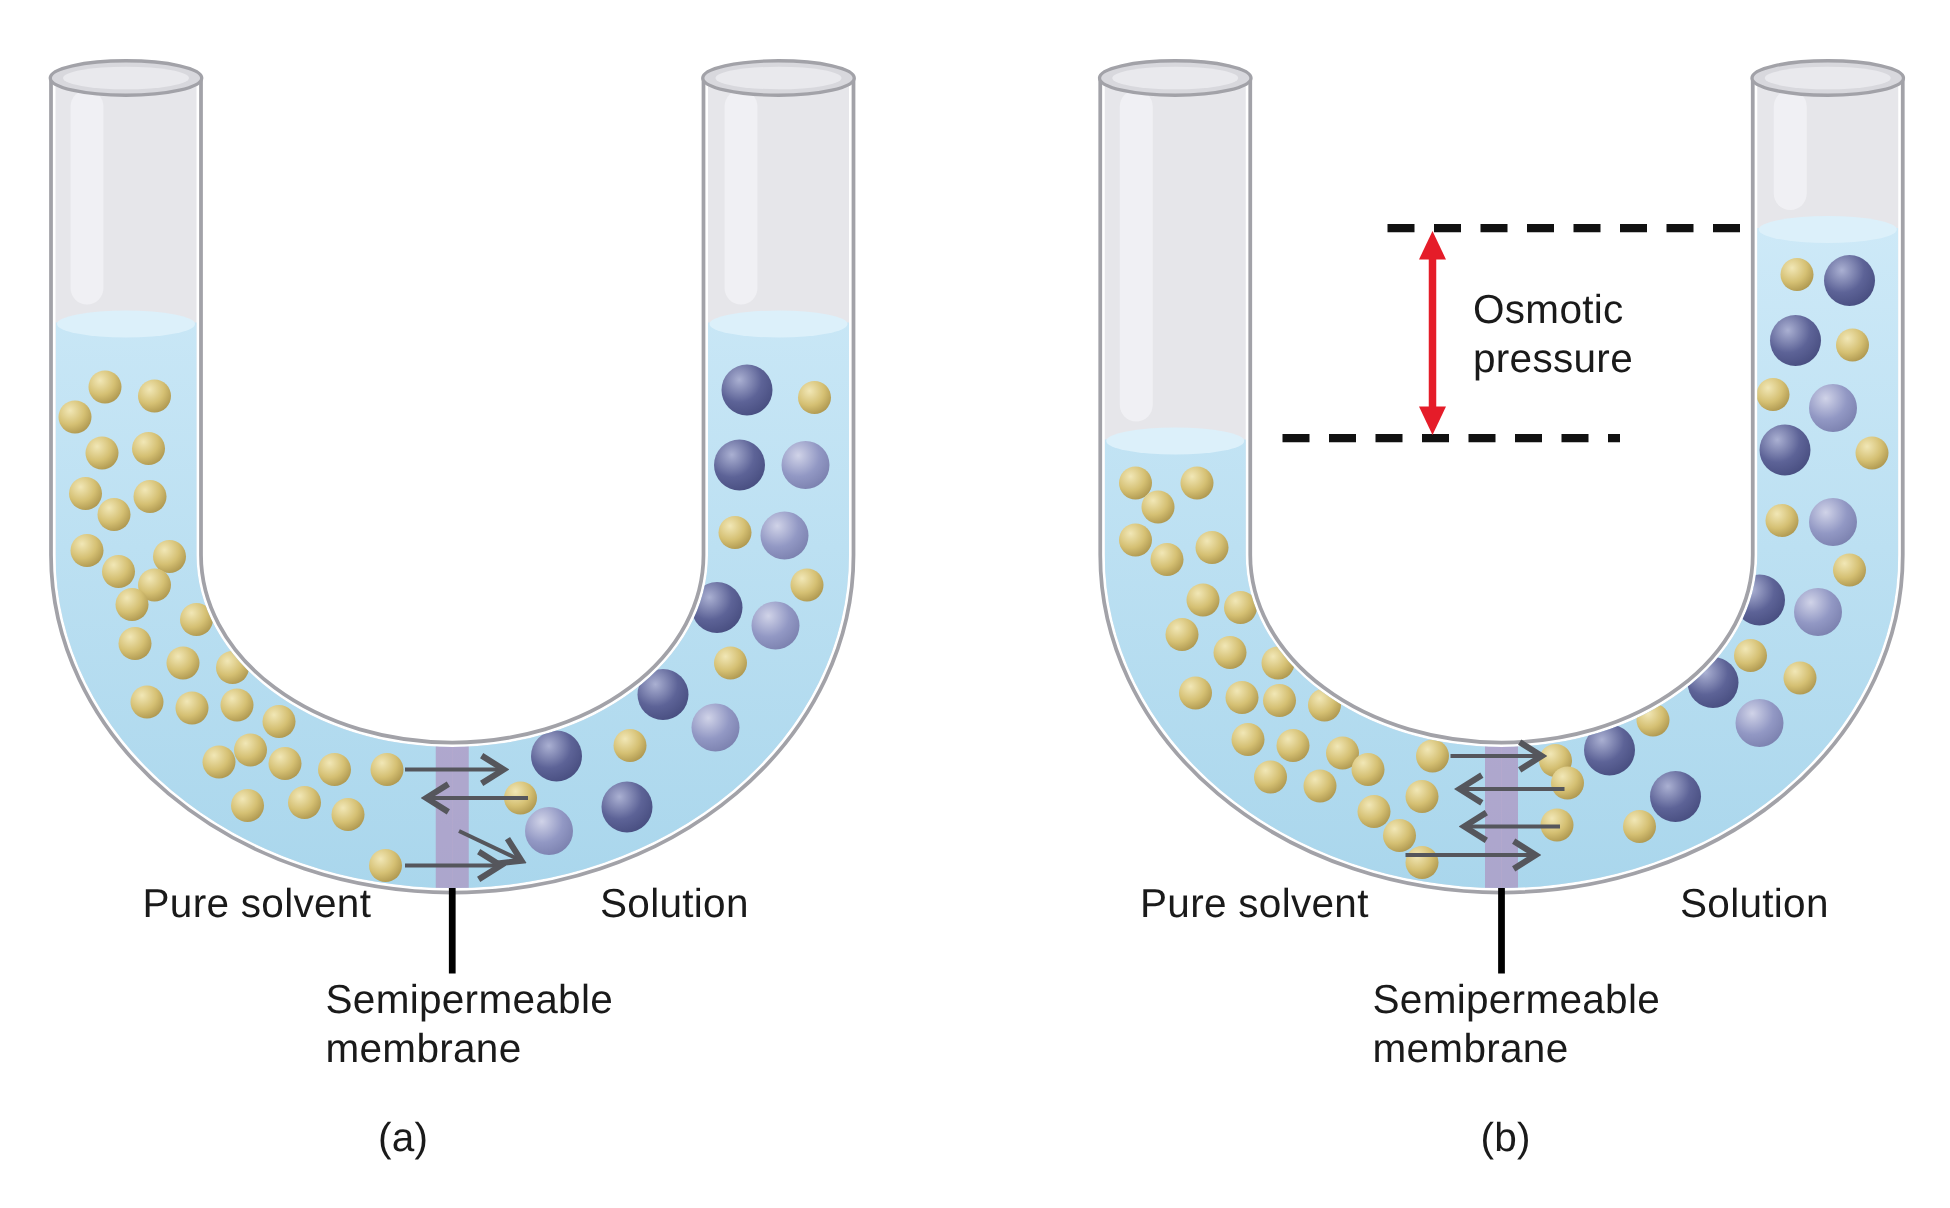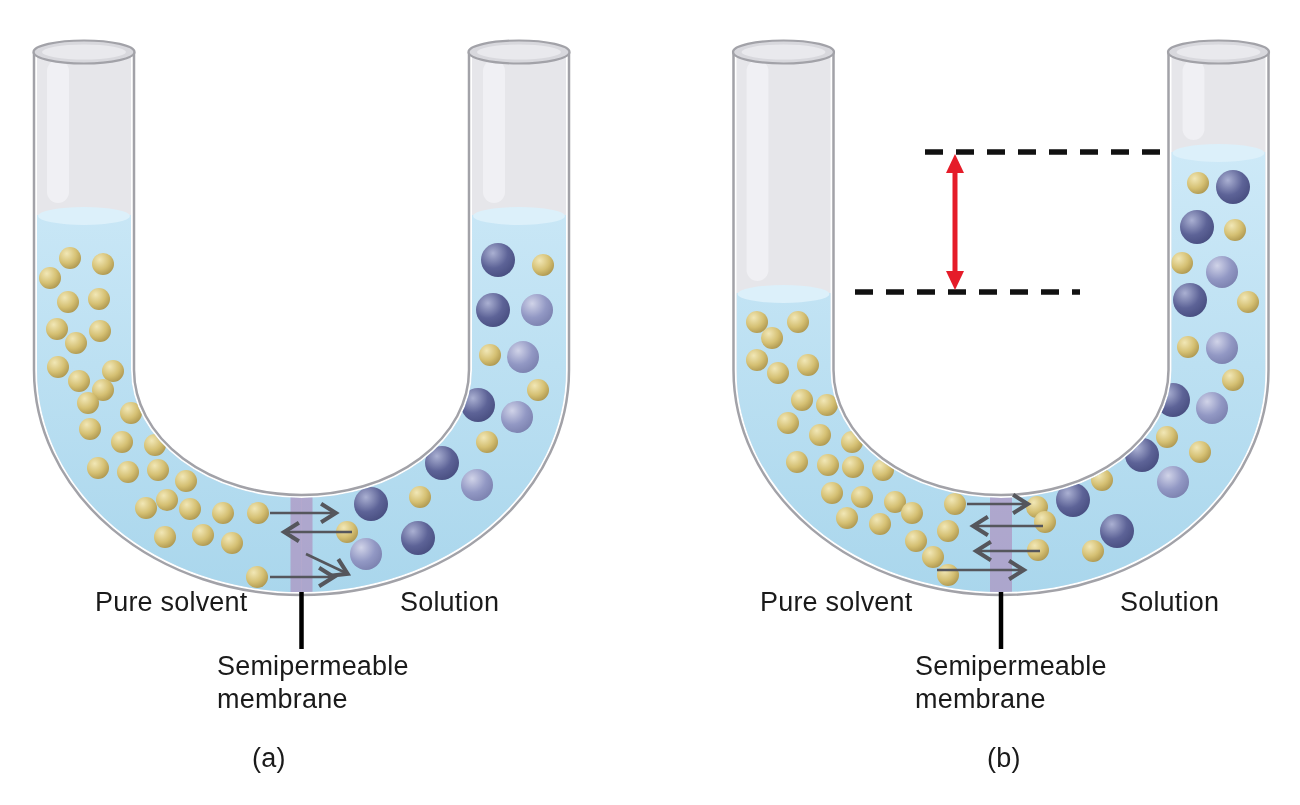--- a/index.html
+++ b/index.html
@@ -205,13 +205,15 @@
   <div class="lbl" style="left:400px;top:586px;">Solution</div>
   <div class="lbl" style="left:217px;top:650px;">Semipermeable
 membrane</div>
   <div class="lbl" style="left:252px;top:742px;">(a)</div>
 
   <div class="lbl" style="left:760px;top:586px;">Pure solvent</div>
   <div class="lbl" style="left:1120px;top:586px;">Solution</div>
   <div class="lbl" style="left:915px;top:650px;">Semipermeable
 membrane</div>
   <div class="lbl" style="left:987px;top:742px;">(b)</div>
+  <div class="lbl pressure-lbl" style="left:982px;top:190px;">Osmotic
+pressure</div>
 </div>
 
 </body></html>

